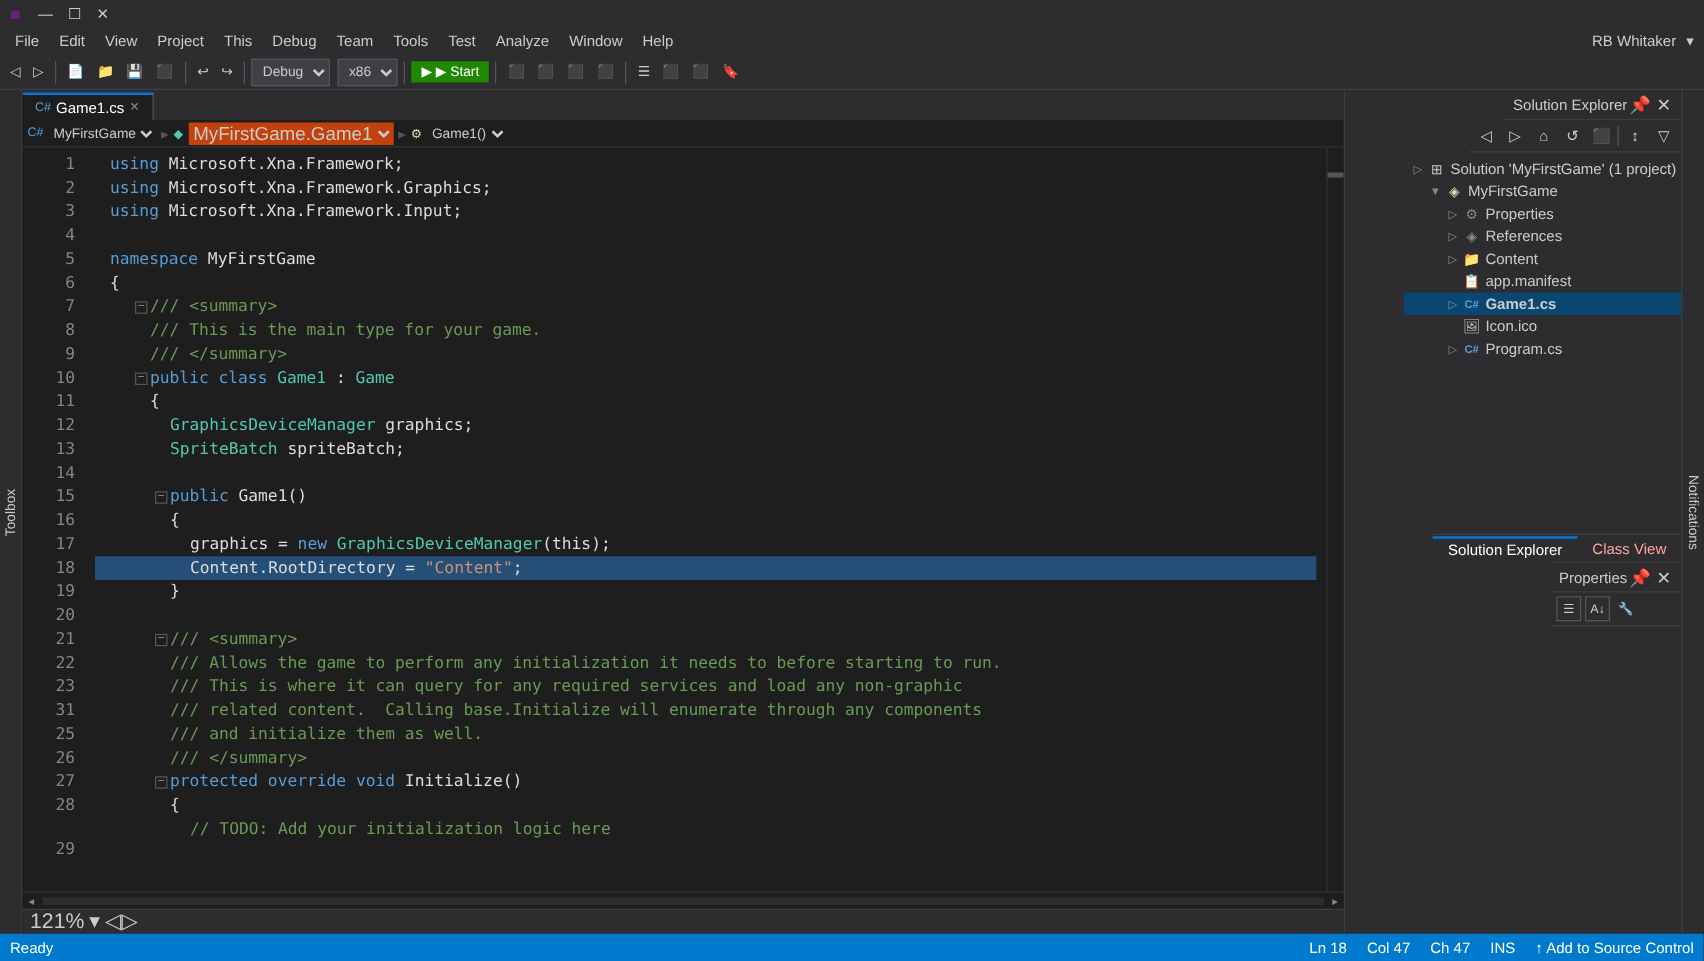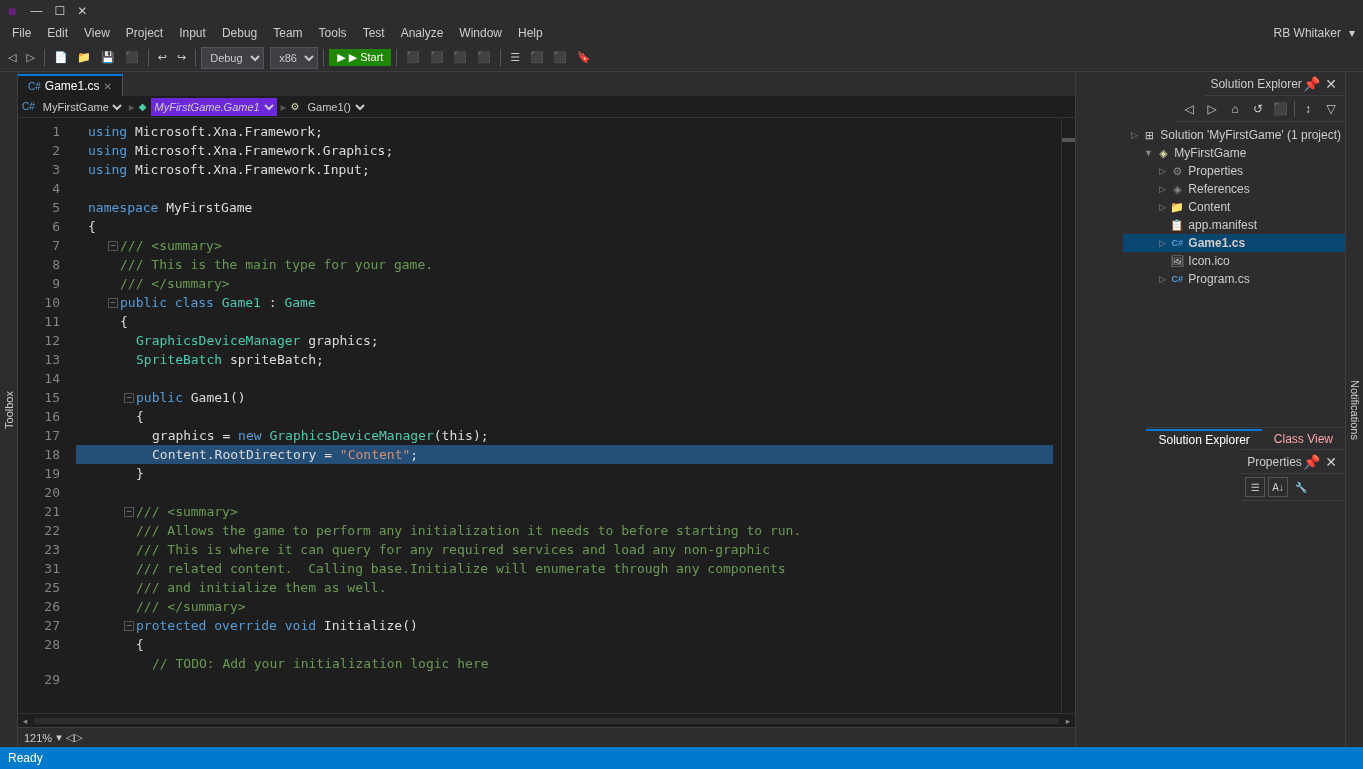--- a/index.html
+++ b/index.html
@@ -99,21 +99,21 @@
   <span style="padding:0 6px;cursor:pointer;color:#ccc;">—</span>
   <span style="padding:0 6px;cursor:pointer;color:#ccc;">☐</span>
   <span style="padding:0 6px;cursor:pointer;color:#ccc;">✕</span>
 </div>
 
 <div class="menu-bar">
   <span class="menu-item">File</span>
   <span class="menu-item">Edit</span>
   <span class="menu-item">View</span>
   <span class="menu-item">Project</span>
-  <span class="menu-item">Input</span>
+  <span class="menu-item">This</span>
   <span class="menu-item">Debug</span>
   <span class="menu-item">Team</span>
   <span class="menu-item">Tools</span>
   <span class="menu-item">Test</span>
   <span class="menu-item">Analyze</span>
   <span class="menu-item">Window</span>
   <span class="menu-item">Help</span>
   <span style="flex:1"></span>
   <span style="color:#ccc;font-size:12px;margin-right:8px;">RB Whitaker</span>
   <span style="color:#ccc;margin-right:4px;">▾</span>
@@ -170,21 +170,21 @@
       </div>
     </div>
 
     <div class="breadcrumb">
       <span style="color:#569cd6;font-size:10px;">C#</span>
       <select style="background:#1e1e1e;border:none;color:#ccc;font-size:11px;outline:none;">
         <option>MyFirstGame</option>
       </select>
       <span style="color:#555;">▸</span>
       <span style="color:#4ec9b0;font-size:10px;">◆</span>
-      <select style="background:#6d28d9;border:none;color:#ccc;font-size:11px;outline:none;font-style:italic;">
+      <select style="background:#c2410c;border:none;color:#ccc;font-size:15px;outline:none;">
         <option>MyFirstGame.Game1</option>
       </select>
       <span style="color:#555;">▸</span>
       <span style="color:#dcdcaa;font-size:10px;">⚙</span>
       <select style="background:#1e1e1e;border:none;color:#ccc;font-size:11px;outline:none;">
         <option>Game1()</option>
       </select>
     </div>
 
     <div class="code-wrapper" style="flex:1;overflow:hidden;">
@@ -225,21 +225,21 @@
         <div style="width:100%;height:4px;background:#555;position:absolute;top:20px;"></div>
       </div>
     </div>
 
     <div style="height:14px;background:#1e1e1e;border-top:1px solid #333;display:flex;align-items:center;">
       <span style="width:14px;height:14px;display:flex;align-items:center;justify-content:center;color:#888;font-size:9px;cursor:pointer;">◂</span>
       <div style="flex:1;height:6px;background:#2d2d30;margin:0 2px;"></div>
       <span style="width:14px;height:14px;display:flex;align-items:center;justify-content:center;color:#888;font-size:9px;cursor:pointer;">▸</span>
     </div>
 
-    <div style="height:20px;background:#2d2d30;border-top:1px solid #3e3e40;display:flex;align-items:center;padding:0 6px;font-size:11px;color:#ccc;">
+    <div style="height:20px;background:#2d2d30;border-top:1px solid #3e3e40;display:flex;align-items:flex-end;padding:0 6px;font-size:17px;color:#ccc;">
       <span>121%</span>
       <span style="margin-left:4px;cursor:pointer;">▾</span>
       <span style="margin-left:4px;cursor:pointer;">◁▷</span>
     </div>
   </div>
 
   <div class="right-panel">
 
     <div class="panel-header">
       <span class="panel-title">Solution Explorer</span>
@@ -327,13 +327,20 @@
     </div>
   </div>
 
   <div class="notifications-tab">
     <span style="writing-mode:vertical-rl;font-size:11px;color:#ccc;">Notifications</span>
   </div>
 </div>
 
 <div class="status-bar">
   <span>Ready</span>
+  <div class="status-bar-right">
+    <span>Ln 18</span>
+    <span>Col 47</span>
+    <span>Ch 47</span>
+    <span>INS</span>
+    <span>↑ Add to Source Control</span>
+  </div>
 </div>
 
 </body></html>

